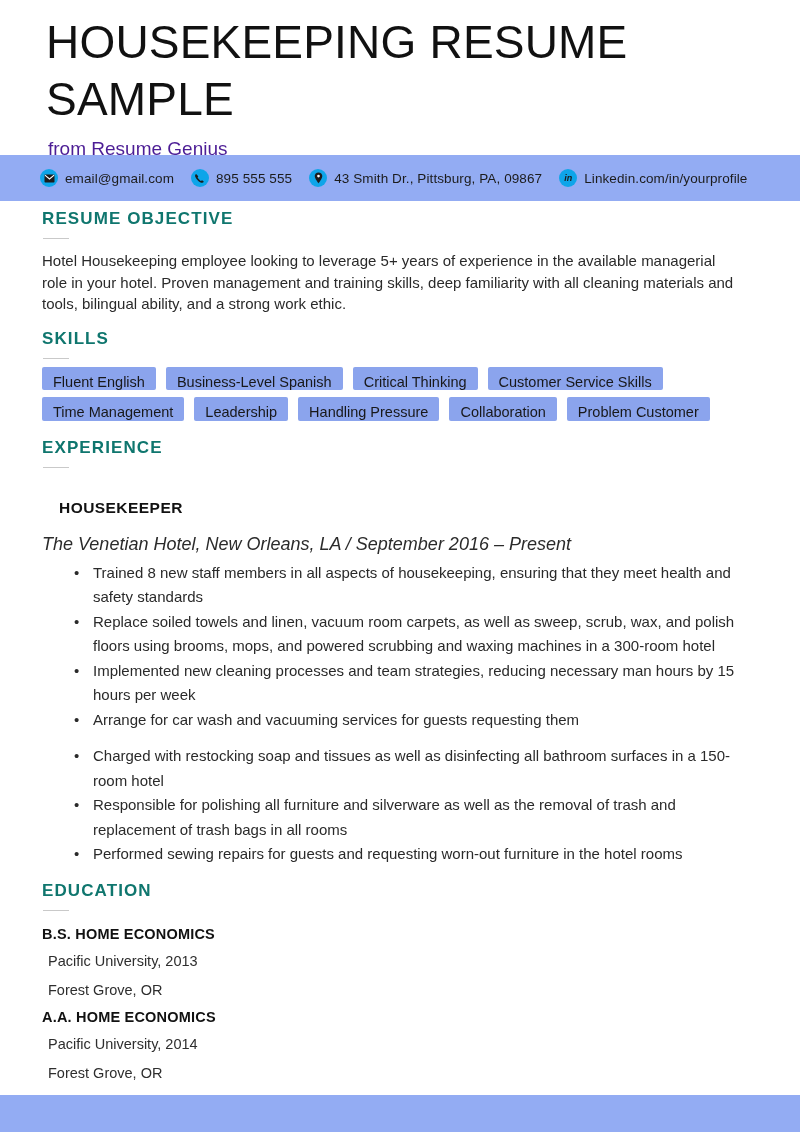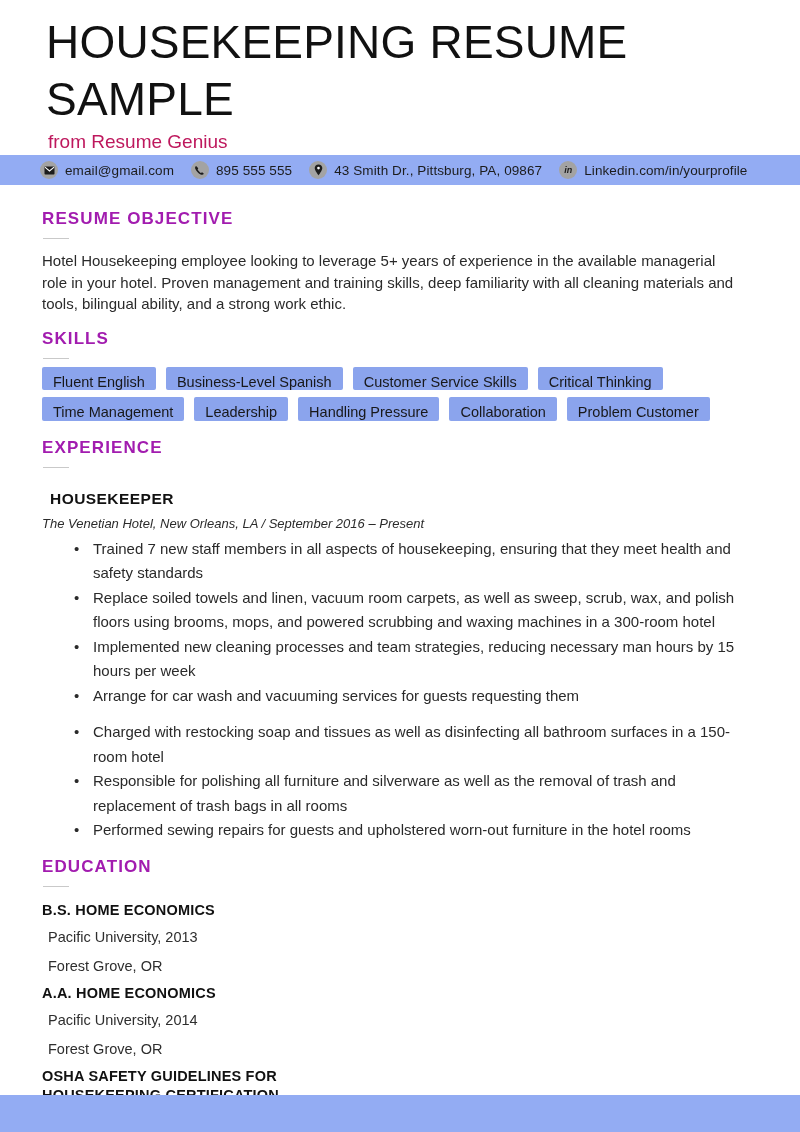--- a/index.html
+++ b/index.html
@@ -24,47 +24,47 @@
     font-weight: 400;
     letter-spacing: 0.2px;
     color: #111111;
     margin: 0;
     max-width: 600px;
   }
   .resume-subtitle {
     font-size: 19px;
     line-height: 24px;
     font-weight: 400;
-    color: #be185d;
-    margin: 2px 0 0 2px;
+    color: #4c1d95;
+    margin: 9px 0 0 2px;
   }
 
   
   .contact-bar {
     position: absolute;
     top: 155px;
     left: 0;
     width: 800px;
-    height: 30px;
+    height: 46px;
     background: #93acf3;
     display: flex;
     justify-content: flex-start;
     padding-left: 40px;
     gap: 0px;
   }
   .contact-item {
     display: flex;
     align-items: center;
     margin-right: 17px;
   }
   .contact-icon {
     width: 18px;
     height: 18px;
     border-radius: 50%;
-    background: #a3a3a3;
+    background: #0ea5e9;
     display: flex;
     align-items: center;
     justify-content: center;
     margin-right: 7px;
     flex: 0 0 auto;
     font-style: italic;
   }
   .contact-icon svg { display: block; }
   .contact-text {
     font-size: 13.5px;
@@ -86,21 +86,21 @@
     top: 191px;
     left: 0;
     width: 800px;
     padding: 0 42px 0 42px;
   }
 
   .section-heading {
     font-size: 17px;
     font-weight: 700;
     letter-spacing: 1.1px;
-    color: #a21caf;
+    color: #0f766e;
     margin: 0;
     text-transform: uppercase;
   }
   .heading-rule {
     width: 26px;
     height: 1px;
     background: #c9c9c9;
     margin: 9px 0 0 1px;
   }
 
@@ -130,25 +130,25 @@
     white-space: nowrap;
   }
 
   
   .job { margin-top: 0; }
   .job-title {
     font-size: 15.5px;
     font-weight: 700;
     letter-spacing: 0.45px;
     color: #111111;
-    margin: 8px;
+    margin: 17px;
     text-transform: uppercase;
   }
   .job-meta {
-    font-size: 13px;
+    font-size: 18px;
     font-style: italic;
     color: #2b2b2b;
     margin: 6px 0 0 0;
   }
   ul.bullets {
     margin: 6px 0 0 0;
     padding-left: 32px;
     list-style: none;
   }
   ul.bullets li {
@@ -266,22 +266,22 @@
   </div>
 
   <div class="gap-14"></div>
   <div>
     <div class="section-heading">SKILLS</div>
     <div class="heading-rule"></div>
     <div class="skills-rows">
       <div class="skills-row">
         <span class="skill-tag">Fluent English</span>
         <span class="skill-tag">Business-Level Spanish</span>
+        <span class="skill-tag">Critical Thinking</span>
         <span class="skill-tag">Customer Service Skills</span>
-        <span class="skill-tag">Critical Thinking</span>
       </div>
       <div class="skills-row">
         <span class="skill-tag">Time Management</span>
         <span class="skill-tag">Leadership</span>
         <span class="skill-tag">Handling Pressure</span>
         <span class="skill-tag">Collaboration</span>
         <span class="skill-tag">Problem Customer</span>
       </div>
     </div>
   </div>
@@ -289,33 +289,33 @@
   <div class="gap-10"></div>
   <div>
     <div class="section-heading">EXPERIENCE</div>
     <div class="heading-rule"></div>
 
     <div class="gap-14"></div>
     <div class="job">
       <div class="job-title">HOUSEKEEPER</div>
       <div class="job-meta">The Venetian Hotel, New Orleans, LA  /  September 2016 – Present</div>
       <ul class="bullets">
-        <li>Trained 7 new staff members in all aspects of housekeeping, ensuring that they meet health and safety standards</li>
+        <li>Trained 8 new staff members in all aspects of housekeeping, ensuring that they meet health and safety standards</li>
         <li>Replace soiled towels and linen, vacuum room carpets, as well as sweep, scrub, wax, and polish floors using brooms, mops, and powered scrubbing and waxing machines in a 300-room hotel</li>
         <li>Implemented new cleaning processes and team strategies, reducing necessary man hours by 15 hours per week</li>
         <li>Arrange for car wash and vacuuming services for guests requesting them</li>
       </ul>
     </div>
 
     <div class="gap-6"></div>
     <div class="job">
       <ul class="bullets">
         <li>Charged with restocking soap and tissues as well as disinfecting all bathroom surfaces in a 150-room hotel</li>
         <li>Responsible for polishing all furniture and silverware as well as the removal of trash and replacement of trash bags in all rooms</li>
-        <li>Performed sewing repairs for guests and upholstered worn-out furniture in the hotel rooms</li>
+        <li>Performed sewing repairs for guests and requesting worn-out furniture in the hotel rooms</li>
       </ul>
     </div>
   </div>
 
   <div class="gap-14"></div>
   <div>
     <div class="section-heading">EDUCATION</div>
     <div class="heading-rule"></div>
 
     <div class="edu-grid">

